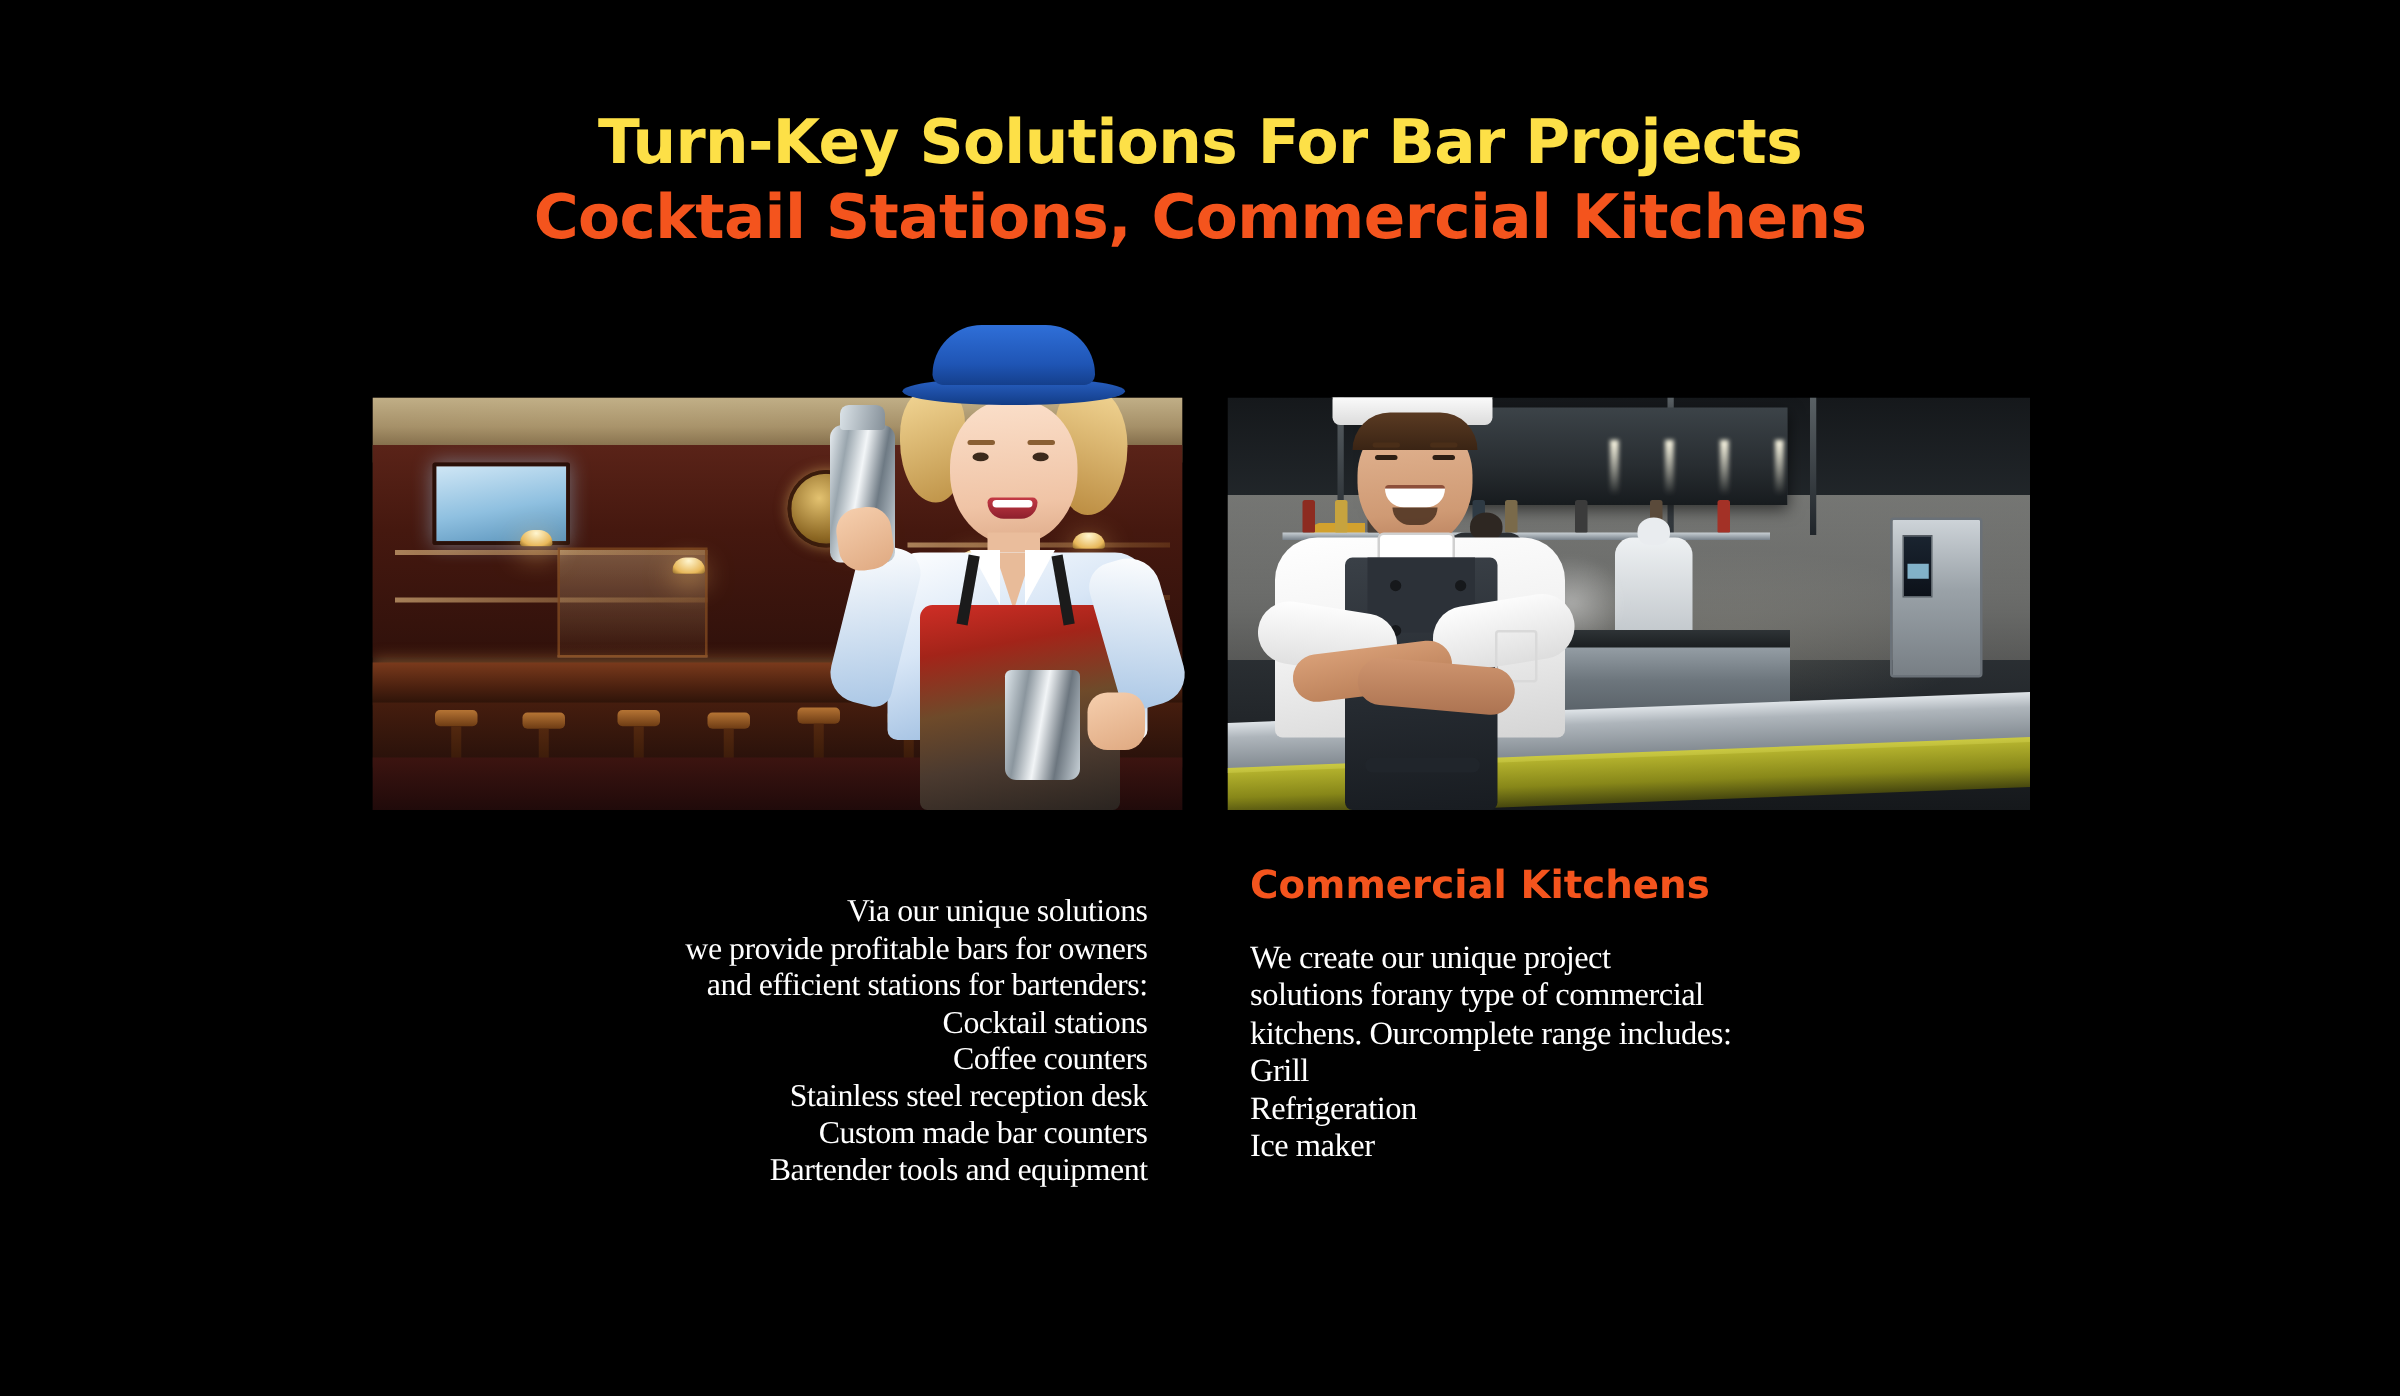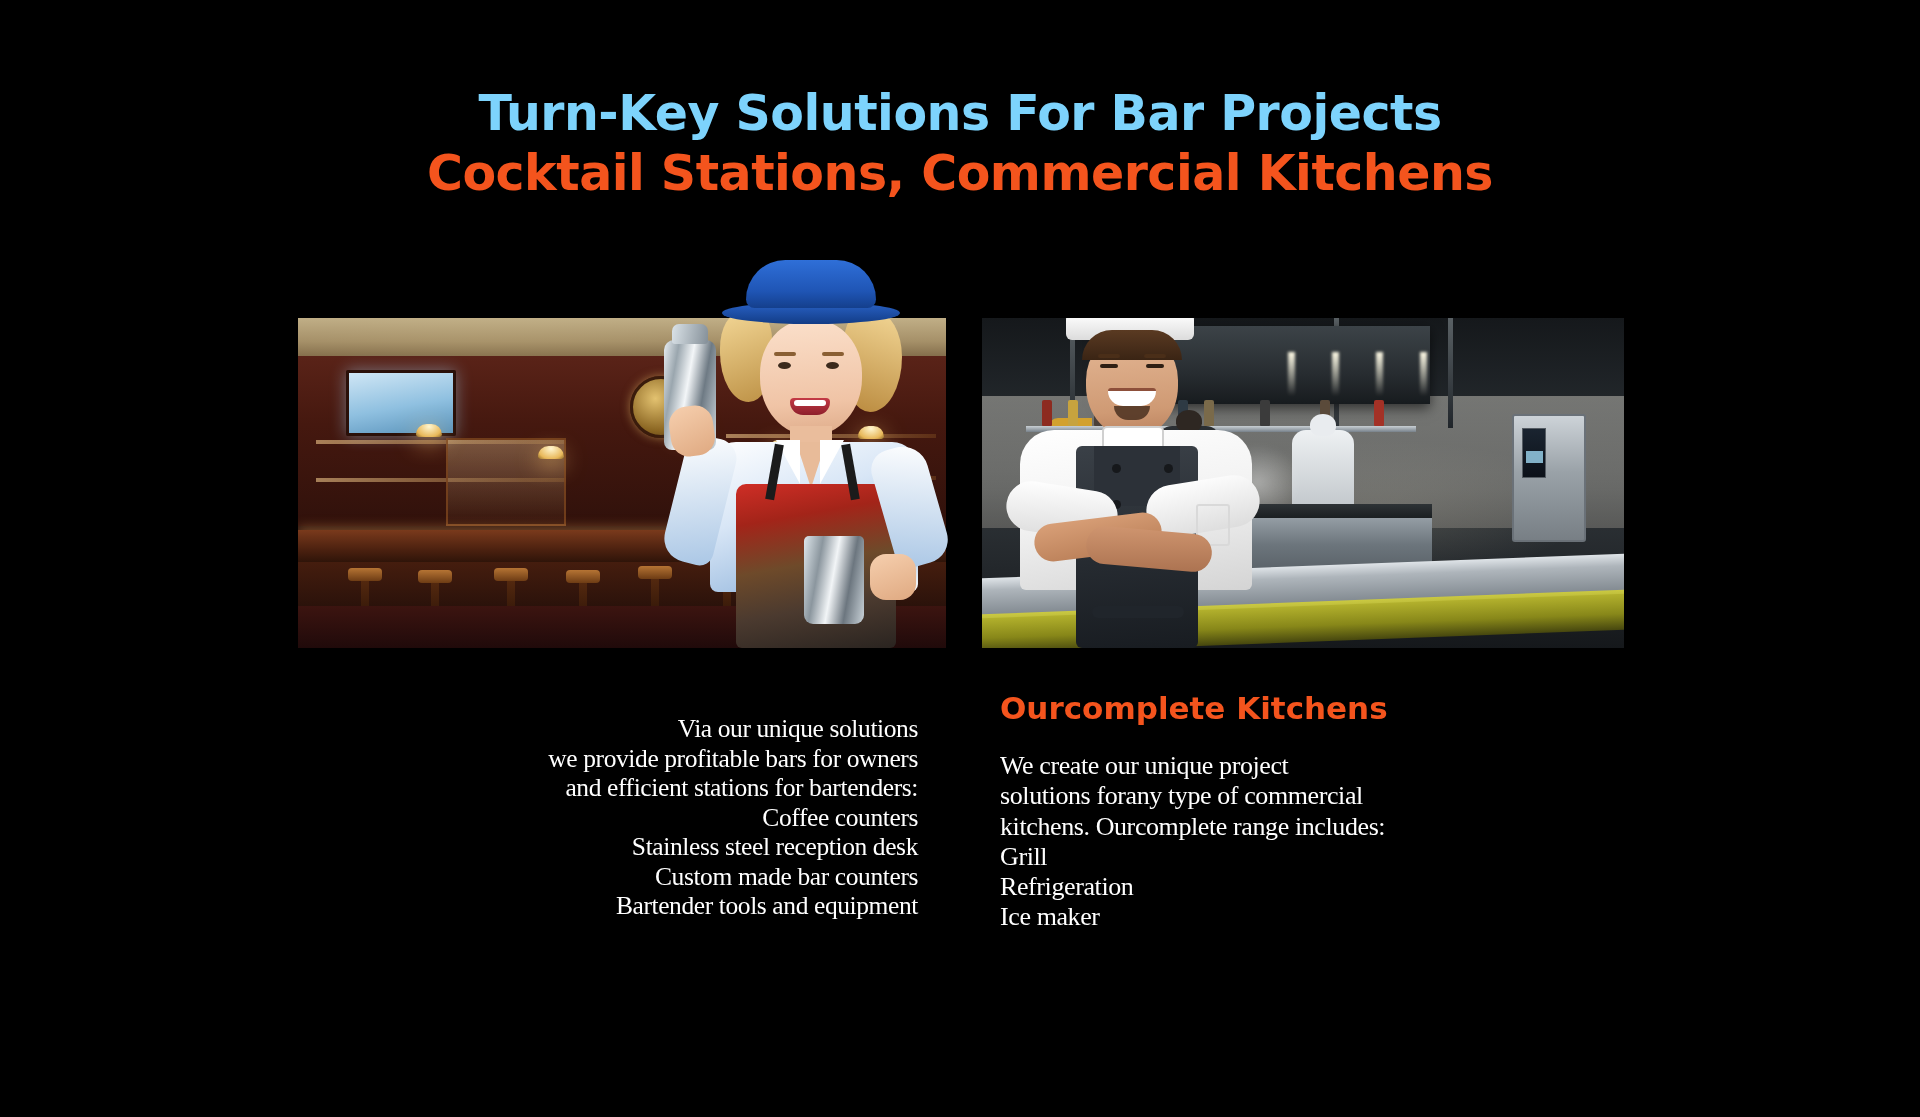--- a/index.html
+++ b/index.html
@@ -12,21 +12,21 @@
   .slide { position:relative; width:1920px; height:1117px; background:#000; }
 
   
   .titles { position:absolute; top:88px; left:0; width:1920px; text-align:center; }
   .title-line1 {
     font-family:"DejaVu Sans", sans-serif;
     font-weight:bold;
     font-size:49px;
     letter-spacing:-0.5px;
     line-height:1.06;
-    color:#7dd3fc;
+    color:#fde047;
   }
   .title-line2 {
     font-family:"DejaVu Sans", sans-serif;
     font-weight:bold;
     font-size:49px;
     letter-spacing:-0.5px;
     line-height:1.06;
     color:#f4541d;
     margin-top:8px;
   }
@@ -567,29 +567,30 @@
 
   </div>
 
   <div class="columns">
 
     <div class="col left">
       <div class="col-body">
         <div class="line">Via our unique solutions</div>
         <div class="line">we provide profitable bars for owners</div>
         <div class="line">and efficient stations for bartenders:</div>
+        <div class="line">Cocktail stations</div>
         <div class="line">Coffee counters</div>
         <div class="line">Stainless steel reception desk</div>
         <div class="line">Custom made bar counters</div>
         <div class="line">Bartender tools and equipment</div>
       </div>
     </div>
 
     <div class="col right">
-      <div class="col-head">Ourcomplete Kitchens</div>
+      <div class="col-head">Commercial Kitchens</div>
       <div class="col-body">
         <div class="line">We create our unique project</div>
         <div class="line">solutions forany type of commercial</div>
         <div class="line">kitchens. Ourcomplete range includes:</div>
         <div class="line">Grill</div>
         <div class="line">Refrigeration</div>
         <div class="line">Ice maker</div>
       </div>
     </div>
 

